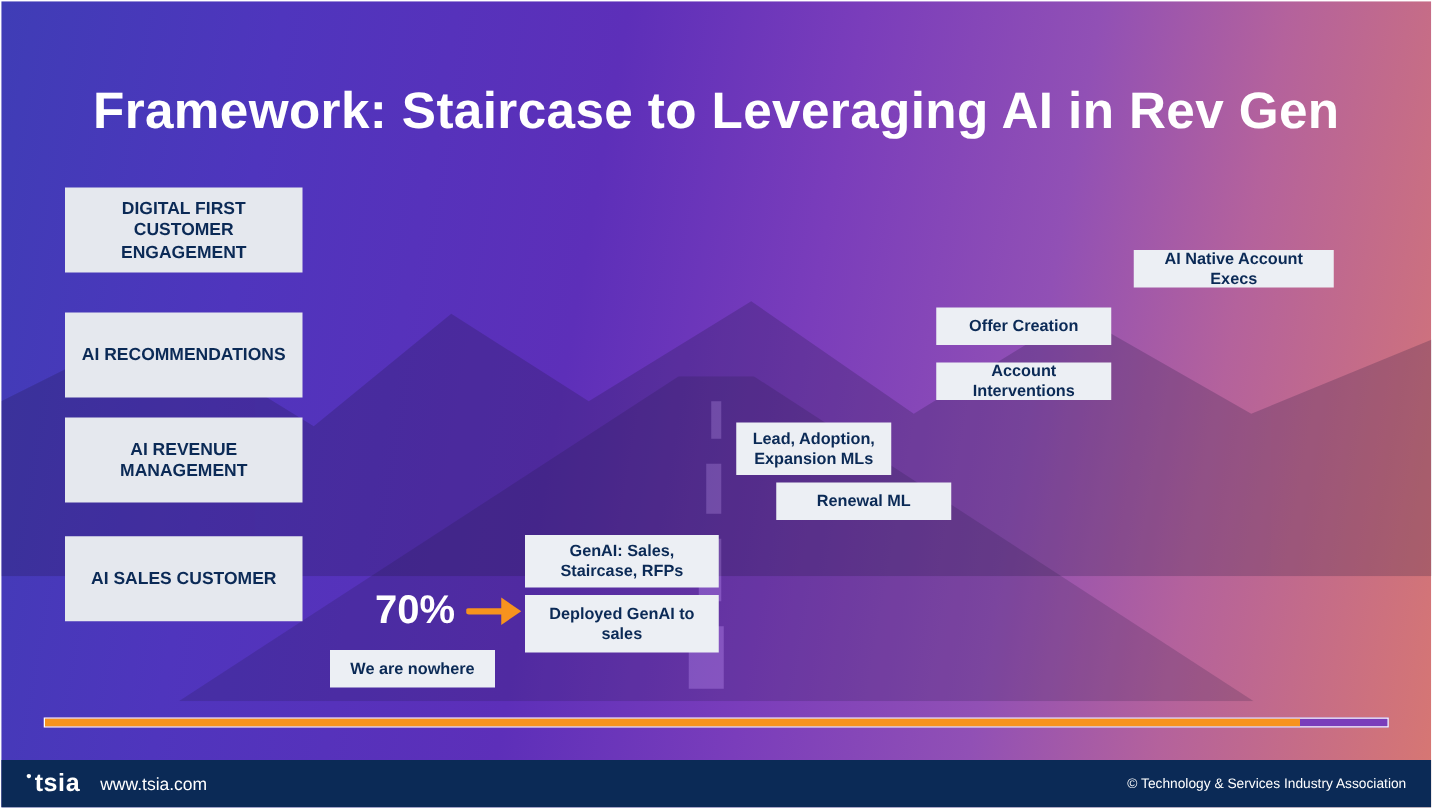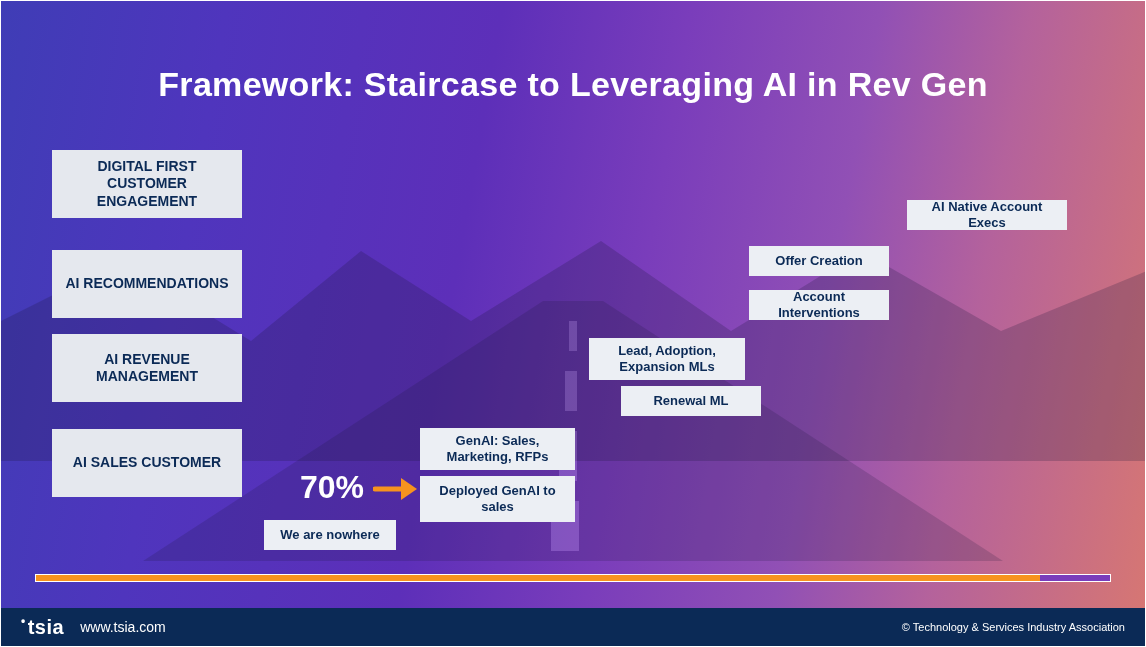--- a/index.html
+++ b/index.html
@@ -34,21 +34,21 @@
     pointer-events: none;
     opacity: .18;
   }
   .title {
     position: absolute;
     top: 64px;
     left: 0; right: 0;
     text-align: center;
     color: #ffffff;
     font-weight: 700;
-    font-size: 34px;
+    font-size: 41px;
     letter-spacing: .3px;
   }
   .big-card {
     position: absolute;
     width: 190px; height: 68px;
     background: #e5e8ee;
     color: #0b2a56;
     display: flex;
     align-items: center;
     justify-content: center;
@@ -131,29 +131,29 @@
 
   <h1 class="title">Framework: Staircase to Leveraging AI in Rev Gen</h1>
 
   <div class="big-card" style="left:51px; top:149px;">DIGITAL FIRST CUSTOMER ENGAGEMENT</div>
   <div class="big-card" style="left:51px; top:249px;">AI RECOMMENDATIONS</div>
   <div class="big-card" style="left:51px; top:333px;">AI REVENUE MANAGEMENT</div>
   <div class="big-card" style="left:51px; top:428px;">AI SALES CUSTOMER</div>
 
   <div class="small-card" style="left:263px; top:519px; width:132px; height:30px;">We are nowhere</div>
 
-  <div class="small-card" style="left:419px; top:427px; width:155px; height:42px;">GenAI: Sales, Marketing, RFPs</div>
+  <div class="small-card" style="left:419px; top:427px; width:155px; height:42px;">GenAI: Sales, Staircase, RFPs</div>
   <div class="small-card" style="left:419px; top:475px; width:155px; height:46px;">Deployed GenAI to sales</div>
   <div class="percent" style="left:299px; top:468px;">70%</div>
   <svg class="arrow" style="left:372px; top:474px;" viewBox="0 0 44 28">
     <line x1="2" y1="14" x2="30" y2="14" stroke="#f7931e" stroke-width="5" stroke-linecap="round"></line>
     <polygon points="28,3 44,14 28,25" fill="#f7931e"></polygon>
   </svg>
 
-  <div class="small-card" style="left:588px; top:337px; width:156px; height:42px;">Lead, Adoption, Expansion MLs</div>
+  <div class="small-card" style="left:588px; top:337px; width:124px; height:42px;">Lead, Adoption, Expansion MLs</div>
   <div class="small-card" style="left:588px; top:385px; width:140px; height:30px;margin-left:32px;">Renewal ML</div>
 
   <div class="small-card" style="left:748px; top:245px; width:140px; height:30px;">Offer Creation</div>
   <div class="small-card" style="left:748px; top:289px; width:140px; height:30px;">Account Interventions</div>
 
   <div class="small-card" style="left:906px; top:199px; width:160px; height:30px;">AI Native Account Execs</div>
 
   <div class="progress-bar">
     <div class="progress-fill"></div>
   </div>

